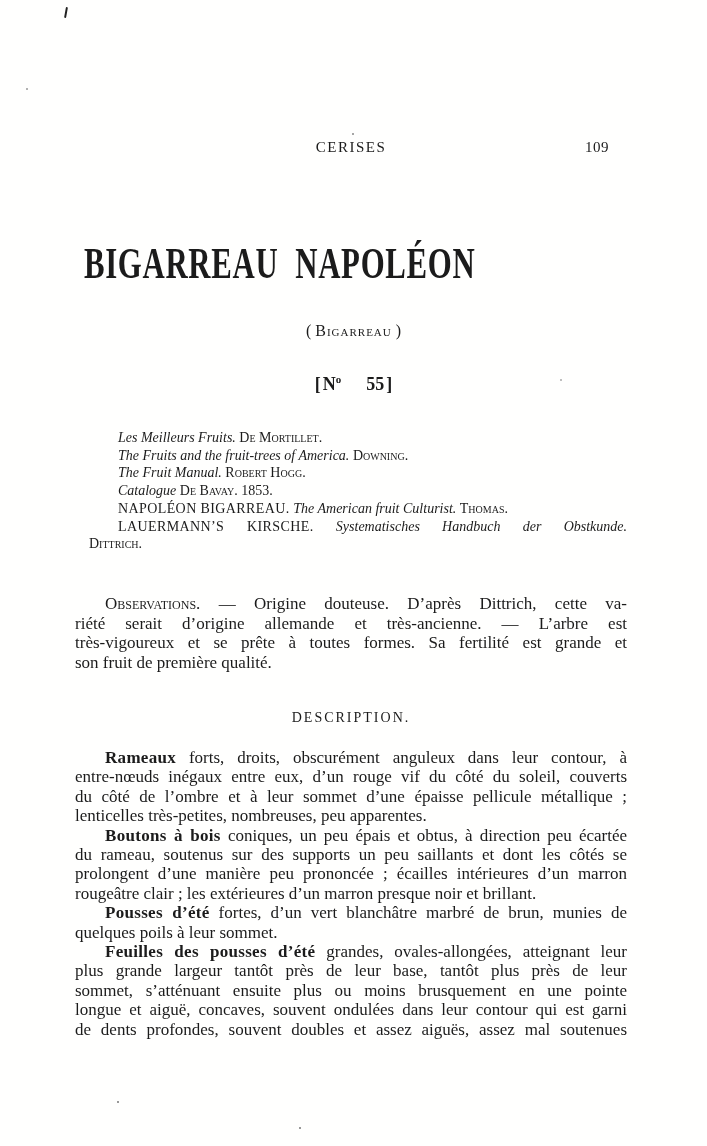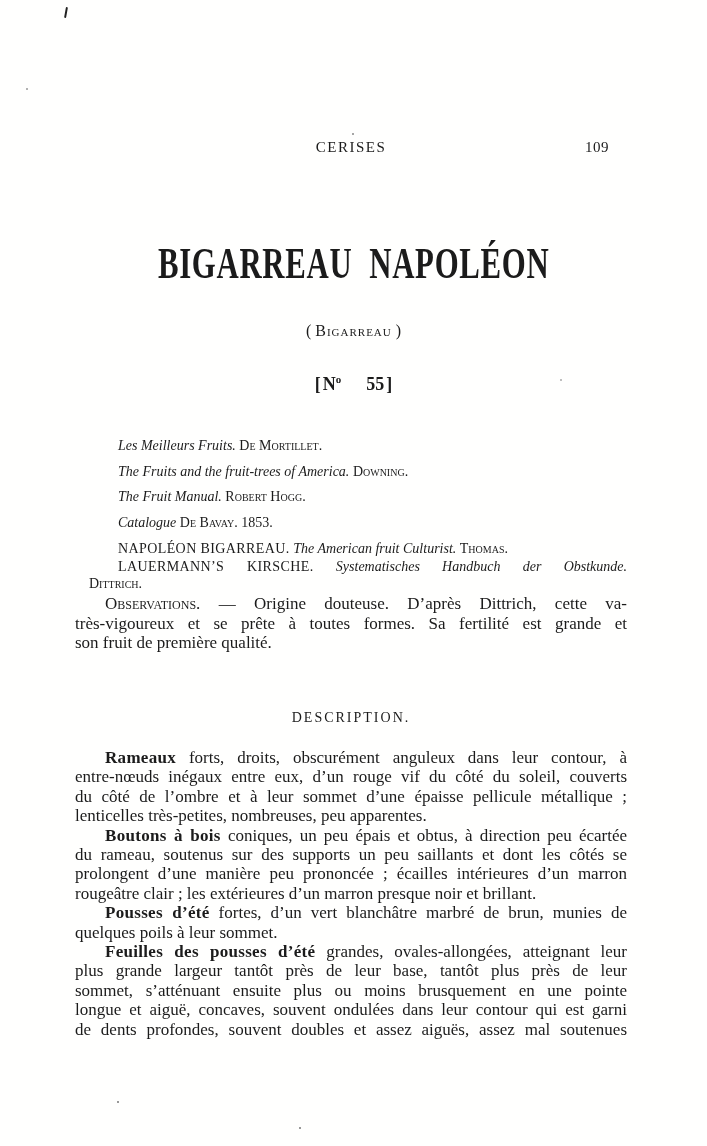--- a/index.html
+++ b/index.html
@@ -12,21 +12,21 @@
     color: #1b1b1b;
     overflow: hidden;
   }
 
   
   .running-head { position: absolute; top: 139px; left: 75px; width: 552px; font-size: 15px; }
   .running-title { display: block; text-align: center; letter-spacing: 1.5px; }
   .page-number { position: absolute; top: 0; right: 18px; letter-spacing: 0.5px; }
 
   
-  .main-title { position: absolute; top: 238px; left: 0; width: 707px; text-align: center; }
+  .main-title { position: absolute; top: 238px; left: 0; width: 707px; text-align: left; }
   .main-title-inner {
     display: inline-block;
     font-size: 44px;
     font-weight: bold;
     letter-spacing: 1px;
     word-spacing: 12px;
     white-space: nowrap;
     transform: scaleX(0.70);
     transform-origin: 50% 50%;
   }
@@ -42,21 +42,21 @@
   .catalog-number sup { font-size: 11px; }
   .num-value { margin-left: 25px; }
   .num-open { margin-right: 2px; }
   .num-close { margin-left: 2px; }
 
   .sc { font-variant: small-caps; }
   .it { font-style: italic; }
 
   
   .bibliography { position: absolute; top: 429px; left: 89px; width: 538px; font-size: 14px; line-height: 17.7px; }
-  .bib-entry { text-indent: 29px; margin-top: 8px; }
+  .bib-entry { text-indent: 29px; }
   .bib-wrap-line { text-indent: 29px; text-align: justify; text-align-last: justify; }
   .bib-cont { text-indent: 0; }
   .bib-name { letter-spacing: 0.4px; }
 
   
   .textblock { font-size: 17px; line-height: 19.6px; }
   .observations { position: absolute; top: 594px; left: 75px; width: 552px; }
   .main-text { position: absolute; top: 748px; left: 75px; width: 552px; line-height: 19.4px; }
   .line { text-align: justify; text-align-last: justify; }
   .line.final { text-align-last: left; }
@@ -135,20 +135,21 @@
     <div class="bib-cont">
       <span class="sc">Dittrich.</span>
     </div>
   </div>
 
   <div class="textblock observations">
     <div class="line first">
       <span class="lead-sc">Observations.</span>
       <span>— Origine douteuse. D’après Dittrich, cette va-</span>
     </div>
+    <div class="line">riété serait d’origine allemande et très-ancienne. — L’arbre est</div>
     <div class="line">très-vigoureux et se prête à toutes formes. Sa fertilité est grande et</div>
     <div class="line final">son fruit de première qualité.</div>
   </div>
 
   <div class="description-heading">DESCRIPTION.</div>
 
   <div class="textblock main-text">
 
     <div class="line first">
       <span class="lead-bold">Rameaux</span>

